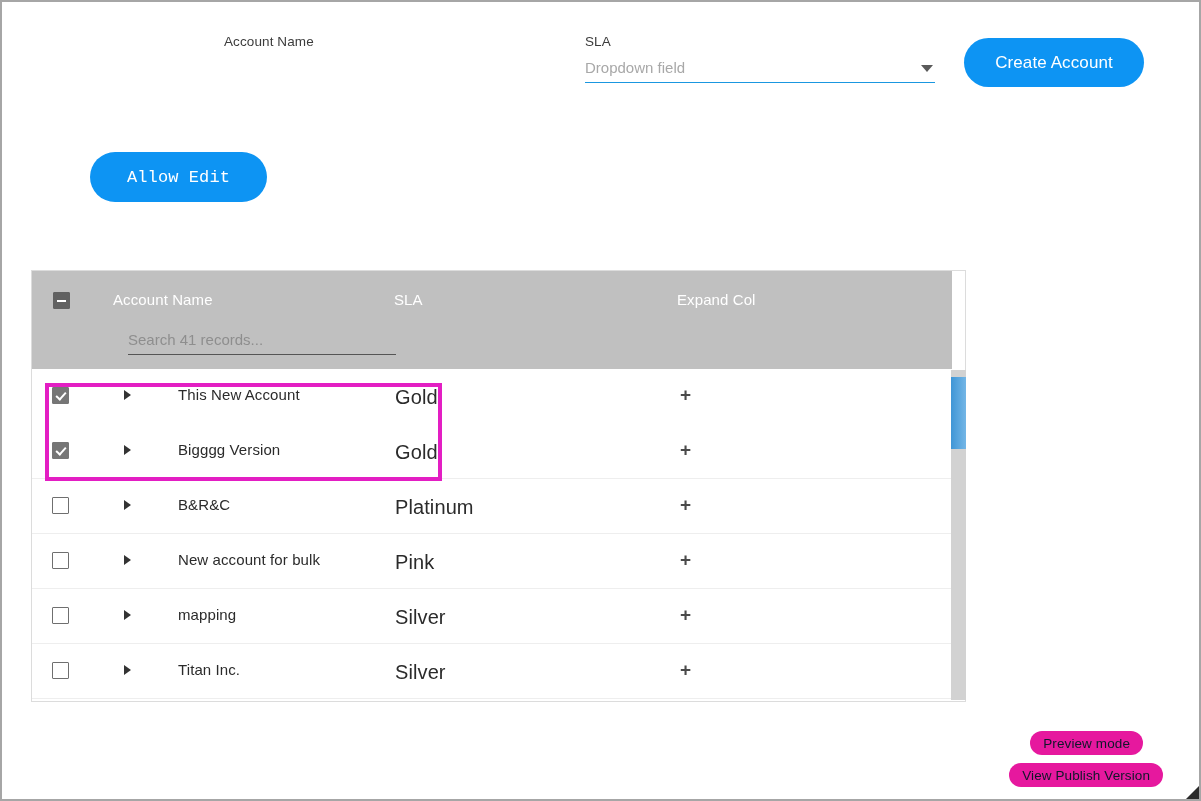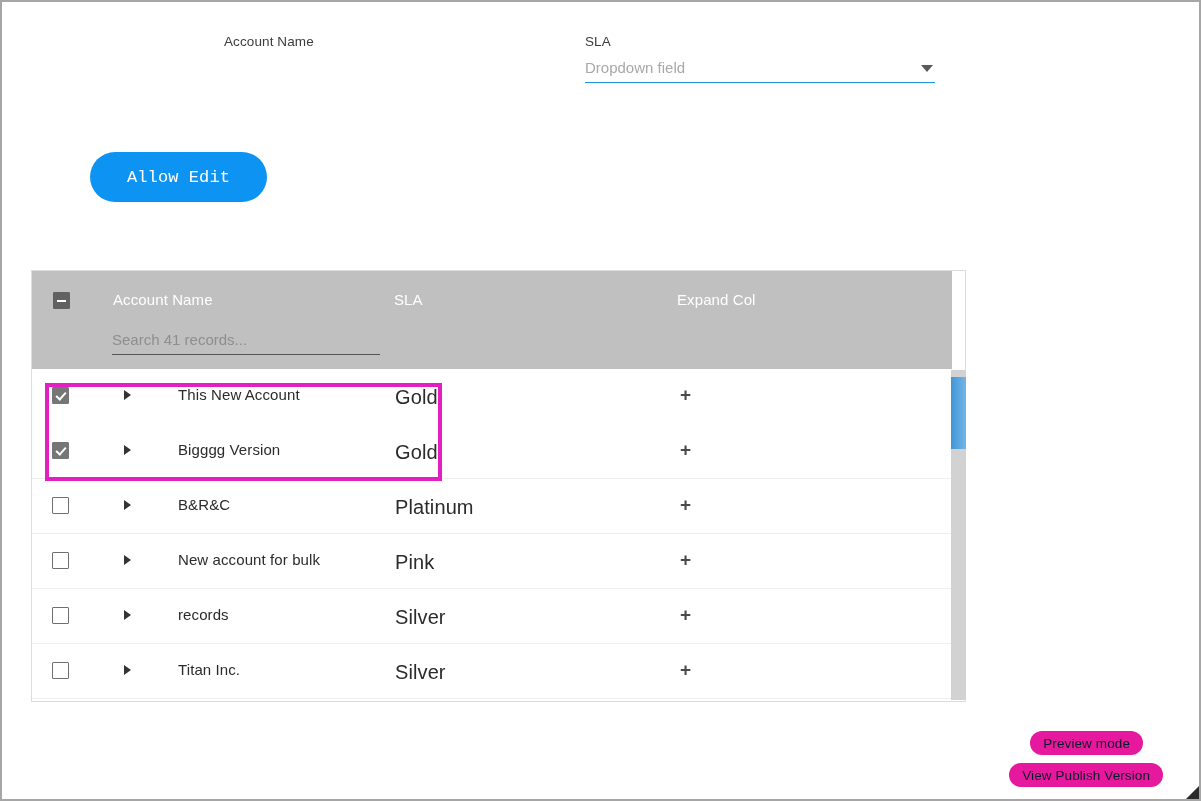--- a/index.html
+++ b/index.html
@@ -166,20 +166,21 @@
     width: 100%;
     box-sizing: border-box;
     border: none;
     border-bottom: 1px solid #555;
     background: transparent;
     font-family: "Liberation Sans", sans-serif;
     font-size: 15px;
     color: #333;
     padding: 0 0 6px 0;
     outline: none;
+    margin-left: 16px;
   }
   .search-input::placeholder {
     color: #8e8e8e;
     opacity: 1;
   }
 
   .tbody {
     position: relative;
     width: 920px;
   }
@@ -336,20 +337,21 @@
     </div>
 
     <div class="field field-sla">
       <div class="field-label">SLA</div>
       <div class="dropdown-wrap">
         <input class="field-input" type="text" placeholder="Dropdown field" style="">
         <span class="dropdown-caret"></span>
       </div>
     </div>
 
+    <button class="btn-blue btn-create">Create Account</button>
   </div>
 
   <button class="btn-blue btn-allow">Allow Edit</button>
 
   <div class="table-wrap">
 
     <div class="thead">
       <div class="th-check"></div>
       <div class="th-label th-account">Account Name</div>
       <div class="th-label th-sla">SLA</div>
@@ -390,21 +392,21 @@
         <div class="cell-check"></div>
         <div class="cell-caret"></div>
         <div class="cell-name">New account for bulk</div>
         <div class="cell-sla">Pink</div>
         <div class="cell-plus">+</div>
       </div>
 
       <div class="trow">
         <div class="cell-check"></div>
         <div class="cell-caret"></div>
-        <div class="cell-name">records</div>
+        <div class="cell-name">mapping</div>
         <div class="cell-sla">Silver</div>
         <div class="cell-plus">+</div>
       </div>
 
       <div class="trow">
         <div class="cell-check"></div>
         <div class="cell-caret"></div>
         <div class="cell-name">Titan Inc.</div>
         <div class="cell-sla">Silver</div>
         <div class="cell-plus">+</div>

